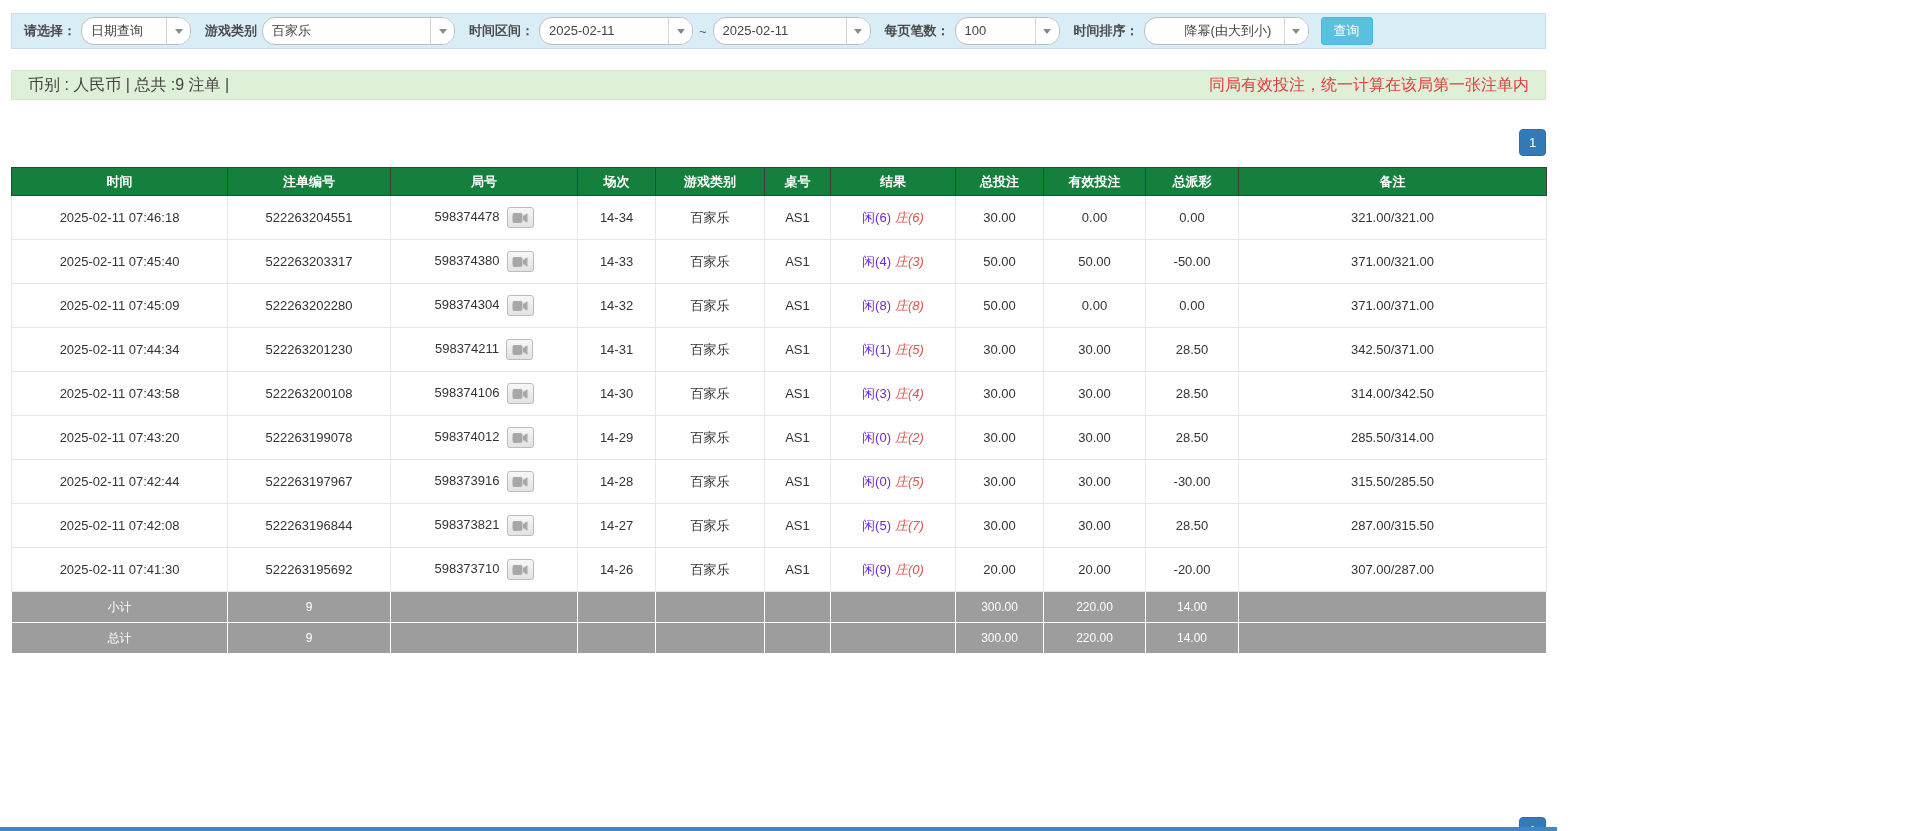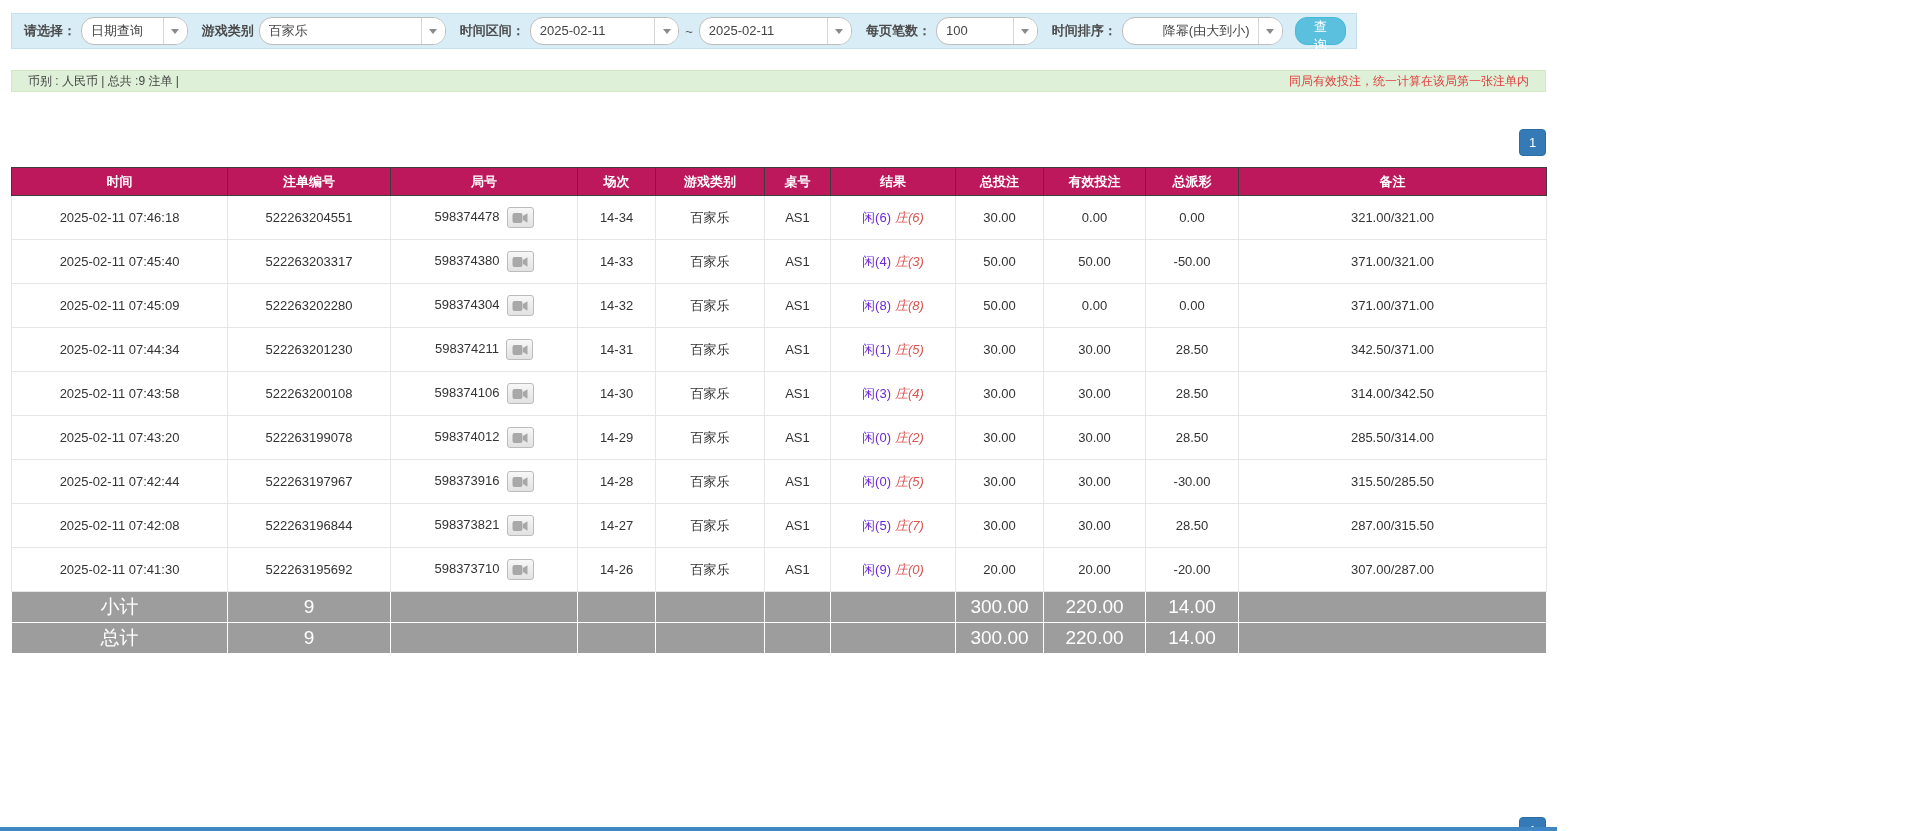--- a/index.html
+++ b/index.html
@@ -7,21 +7,21 @@
   body {
     width: 1910px; height: 831px;
     font-family: "Liberation Sans", "DejaVu Sans", sans-serif;
     position: relative; overflow: hidden;
     color: #333;
   }
   .page { position: relative; width: 1557px; height: 831px; }
 
   
   .filter-bar {
-    position: absolute; left: 11px; top: 13px; width: 1346px; height: 36px;
+    position: absolute; left: 11px; top: 13px; width: 1535px; height: 36px;
     background: #d9edf7; border: 1px solid #c4e0ef;
     display: flex; align-items: center; padding: 0 10px; font-size: 13px;
   }
   .f-label { font-weight: bold; color: #4a4a4a; margin: 0 5px 0 14px; white-space: nowrap; }
   .f-label:first-child { margin-left: 2px; }
   .combo {
     display: inline-flex; align-items: stretch; height: 28px;
     background: #fff; border: 1px solid #bdbdbd; border-radius: 13px; overflow: hidden;
     cursor: pointer;
   }
@@ -29,70 +29,70 @@
   .combo .caret-box {
     width: 24px; border-left: 1px solid #d6d6d6; background: #fff;
     display: flex; align-items: center; justify-content: center;
   }
   .caret-glyph { width: 0; height: 0; border-left: 4px solid transparent; border-right: 4px solid transparent; border-top: 5px solid #8a8a8a; }
   .w-select { width: 110px; } .w-game { width: 193px; } .w-date { width: 154px; }
   .w-date2 { width: 158px; } .w-size { width: 105px; } .w-sort { width: 165px; padding-left: 31px; }
   .tilde { color: #555; margin: 0 6px; }
   .btn-query {
     margin-left: 12px; height: 28px; padding: 0 12px;
-    background: #5bc0de; border: 1px solid #46b8da; border-radius: 12px;
+    background: #5bc0de; border: 1px solid #46b8da; border-radius: 3px;
     color: #fff; font-size: 13px; cursor: pointer; font-family: inherit;
   }
 
   
   .summary-bar {
-    position: absolute; left: 11px; top: 70px; width: 1535px; height: 22px;
+    position: absolute; left: 11px; top: 70px; width: 1535px; height: 30px;
     background: #dff0d8; border: 1px solid #d2e8c3;
     display: flex; align-items: center; justify-content: space-between;
-    padding: 0 16px; font-size: 12px;
+    padding: 0 16px; font-size: 16px;
   }
   .summary-left { color: #444; }
   .summary-right { color: #e03c3c; }
 
   
   .pagination-top { position: absolute; left: 1519px; top: 129px; }
   .pagination-bottom { position: absolute; left: 1519px; top: 817px; }
   .page-btn {
     width: 27px; height: 27px; background: #337ab7; border: 1px solid #2e6da4;
     border-radius: 4px; color: #fff; font-size: 13px;
     display: flex; align-items: center; justify-content: center; cursor: pointer;
     font-family: inherit;
   }
 
   
   .data-table {
     position: absolute; left: 11px; top: 167px; width: 1535px;
     border-collapse: collapse; table-layout: fixed; font-size: 13px;
   }
   .data-table thead th {
-    background: #be185d; color: #fff; font-weight: bold; height: 28px;
+    background: #15803d; color: #fff; font-weight: bold; height: 28px;
     border: 1px solid #3d3d3d; text-align: center; font-size: 13px;
   }
   .data-table tbody td {
     height: 44px; background: #fff; color: #333;
     border: 1px solid #e6e6e6; text-align: center; vertical-align: middle;
   }
   .player { color: #6d28d9; }
   .banker { color: #d9534f; margin-left: 4px; font-style: italic; }
   .blue-amt { color: #337ab7; cursor: pointer; }
   .neg { color: #e03c3c; }
   .icon-btn {
     display: inline-flex; align-items: center; justify-content: center;
     width: 27px; height: 21px; margin-left: 7px; vertical-align: middle;
     background: linear-gradient(#f7f7f7, #e2e2e2); border: 1px solid #bcbcbc;
     border-radius: 3px; cursor: pointer;
   }
   .total-row td {
     background: #9d9d9d; color: #fff; height: 31px;
-    border: 1px solid #fff; text-align: center; font-size: 19px;
+    border: 1px solid #fff; text-align: center; font-size: 12px;
   }
 
   
   .bottom-bar { position: absolute; left: 0; top: 827px; width: 1557px; height: 4px; background: #3f87c5; }
 </style>
 </head>
 <body>
 
 <div class="page">
 

